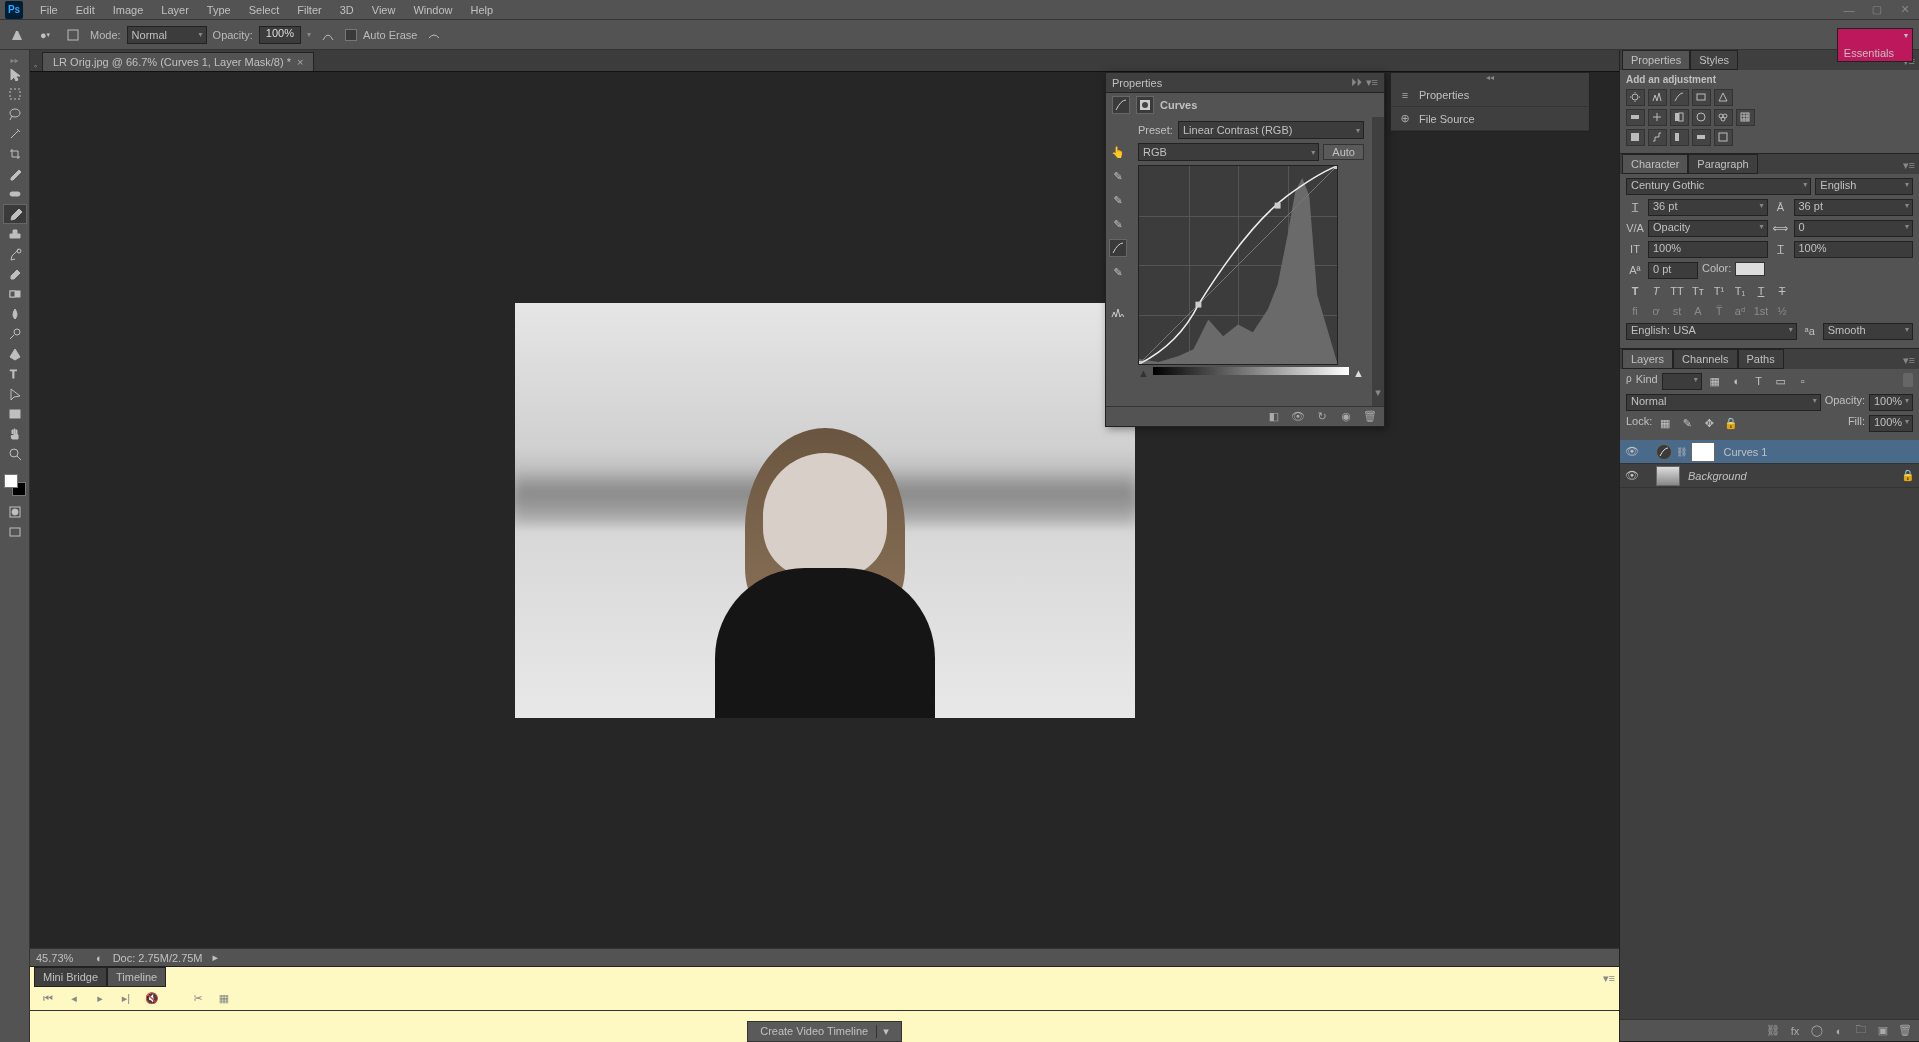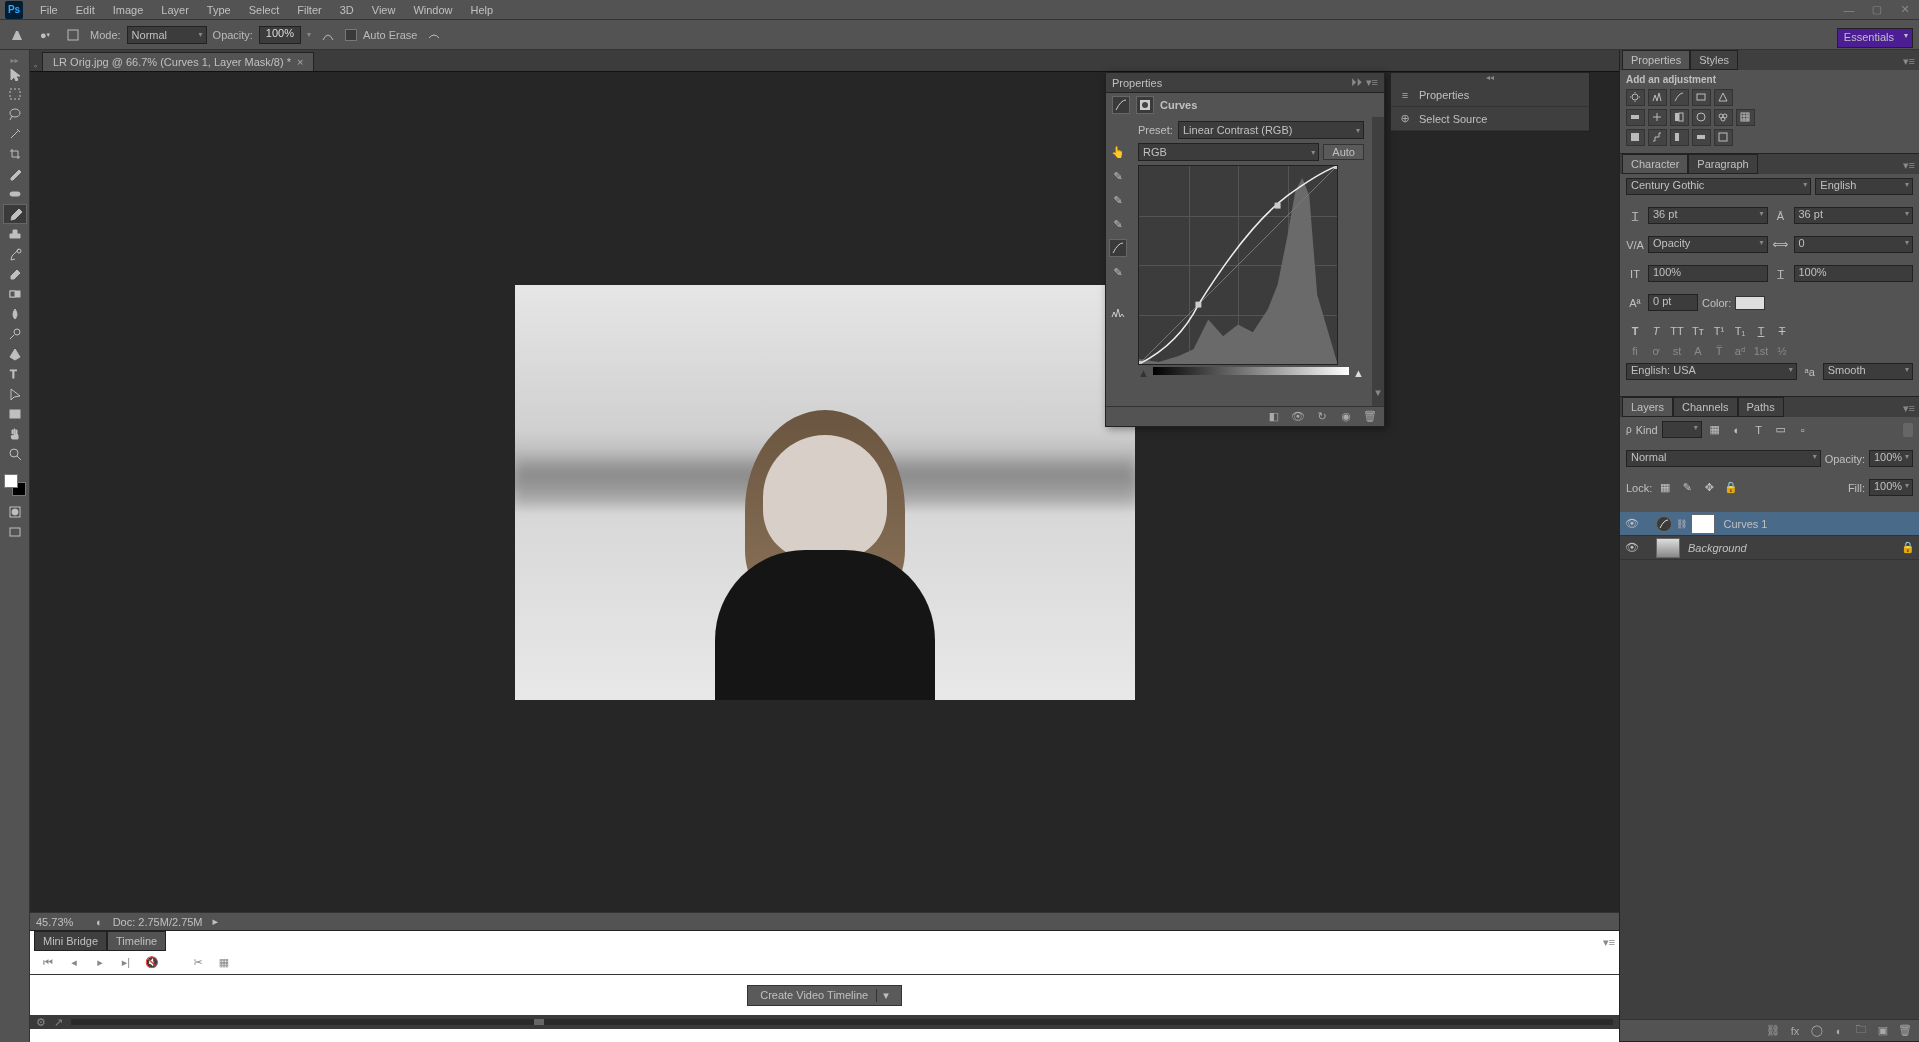--- a/index.html
+++ b/index.html
@@ -9,21 +9,21 @@
 .menubar .menu-item{padding:3px 9px;cursor:pointer}
 .win-controls{margin-left:auto;display:flex;gap:0px}
 .win-controls div{width:28px;height:18px;display:flex;align-items:center;justify-content:center;cursor:pointer;color:#888}
 .optionsbar{height:30px;background:#535353;display:flex;align-items:center;padding:0 6px;border-bottom:1px solid #333;gap:6px}
 .opt-icon{width:22px;height:22px;display:flex;align-items:center;justify-content:center;border:1px solid transparent;border-radius:2px}
 .opt-dropdown{background:#3c3c3c;border:1px solid #222;height:18px;display:flex;align-items:center;padding:0 4px;position:relative;min-width:60px}
 .opt-dropdown::after{content:'▾';position:absolute;right:3px;font-size:8px;color:#888}
 .opt-label{color:#bbb;font-size:11px}
 .opt-input{background:#3c3c3c;border:1px solid #222;height:18px;width:42px;text-align:center;color:#ddd}
 .workspace-row{position:absolute;right:6px;top:28px}
-.workspace-selector{background:#4c1d95;border:1px solid #222;height:20px;padding:2px 18px 2px 6px;position:relative}
+.workspace-selector{background:#be185d;border:1px solid #222;height:34px;padding:18px 18px 2px 6px;position:relative}
 .workspace-selector::after{content:'▾';position:absolute;right:4px;top:2px;font-size:8px}
 .main{display:flex;height:calc(100% - 50px)}
 .tools{width:30px;background:#535353;border-right:1px solid #333;display:flex;flex-direction:column;align-items:center;padding-top:6px;gap:0}
 .tool{width:24px;height:20px;display:flex;align-items:center;justify-content:center;cursor:pointer;margin:0;border:1px solid transparent}
 .tool svg{width:14px;height:14px;fill:#bfbfbf;stroke:#bfbfbf}
 .tool.active{background:#3a3a3a;border:1px solid #666}
 .swatches{width:22px;height:22px;position:relative;margin-top:4px}
 .swatch-fg{position:absolute;top:0;left:0;width:14px;height:14px;background:#fff;border:1px solid #777}
 .swatch-bg{position:absolute;bottom:0;right:0;width:14px;height:14px;background:#000;border:1px solid #777}
 .center{flex:1;display:flex;flex-direction:column;background:#262626}
@@ -32,21 +32,21 @@
 .doc-tab .close{color:#aaa;cursor:pointer}
 .canvas-area{flex:1;background:#262626;display:flex;align-items:center;justify-content:center;position:relative}
 .photo{width:620px;height:415px;background:linear-gradient(180deg,#e6e6e6 0%,#d0d0d0 35%,#aaa 48%,#d8d8d8 55%,#e8e8e8 100%);position:relative;overflow:hidden}
 .photo-skyline{position:absolute;top:40%;left:0;right:0;height:60px;background:linear-gradient(180deg,transparent 0%,#888 40%,#999 60%,transparent 100%);filter:blur(6px)}
 .photo-person{position:absolute;bottom:0;left:50%;transform:translateX(-50%);width:280px;height:300px}
 .photo-body{position:absolute;bottom:0;left:50%;transform:translateX(-50%);width:220px;height:150px;background:#151515;border-radius:90px 90px 0 0}
 .photo-hair{position:absolute;top:10px;left:50%;transform:translateX(-50%);width:160px;height:200px;background:linear-gradient(180deg,#6a5540 0%,#8a7258 100%);border-radius:50% 50% 30% 30%}
 .photo-hair::before{content:'';position:absolute;top:25px;left:18px;right:18px;bottom:50px;background:#d8d0c8;border-radius:50% 50% 40% 40%}
 .status{height:18px;background:#535353;display:flex;align-items:center;padding:0 6px;gap:10px;border-top:1px solid #333}
 .status-zoom{width:50px}
-.bottom-panel{height:112px;background:#ffffff;border-top:1px solid #222}
+.bottom-panel{height:76px;background:#fef9c3;border-top:1px solid #222}
 .bp-tabs{height:20px;display:flex;align-items:flex-end;padding-left:4px;gap:0}
 .bp-tab{padding:3px 8px;background:#3f3f3f;border:1px solid #222;cursor:pointer}
 .bp-tab.active{background:#535353}
 .bp-controls{display:flex;gap:10px;padding:6px 10px;align-items:center;height:24px;border-bottom:1px solid #333}
 .bp-controls .tc{width:16px;height:16px;color:#888;display:flex;align-items:center;justify-content:center}
 .timeline-body{display:flex;justify-content:center;align-items:center;height:40px}
 .create-timeline-btn{background:#5a5a5a;border:1px solid #333;padding:3px 12px;display:flex;align-items:center;gap:8px}
 
 .floating-panel{position:absolute;background:#535353;border:1px solid #222;box-shadow:2px 2px 8px rgba(0,0,0,0.4)}
 .panel-properties{left:1105px;top:72px;width:280px;height:355px}
@@ -77,21 +77,21 @@
 .right-panels{width:300px;background:#535353;border-left:1px solid #222;display:flex;flex-direction:column}
 .rp-section{border-bottom:1px solid #222}
 .rp-tabs{height:20px;background:#3f3f3f;display:flex;align-items:flex-end;padding-left:2px}
 .rp-tab{padding:3px 8px;border:1px solid #222;background:#3f3f3f;cursor:pointer}
 .rp-tab.active{background:#535353}
 .rp-body{padding:4px 6px}
 .adj-label{font-size:10px;font-weight:bold;margin-bottom:4px}
 .adj-icons{display:flex;gap:3px;margin-bottom:3px}
 .adj-icon{width:19px;height:17px;background:#444;border:1px solid #333;display:flex;align-items:center;justify-content:center}
 .adj-icon svg{width:13px;height:13px;fill:#bbb}
-.char-row{display:flex;align-items:center;gap:4px;margin-bottom:12px}
+.char-row{display:flex;align-items:flex-start;gap:4px;margin-bottom:4px}
 .char-icon{width:18px;height:16px;display:flex;align-items:center;justify-content:center}
 .char-input{background:#3c3c3c;border:1px solid #222;height:17px;flex:1;min-width:40px;padding:0 4px;position:relative}
 .char-input::after{content:'▾';position:absolute;right:3px;top:1px;font-size:8px;color:#888}
 .char-input.noarrow::after{content:''}
 .type-buttons{display:flex;gap:3px;margin-bottom:4px}
 .type-btn{width:18px;height:16px;display:flex;align-items:center;justify-content:center;border:1px solid transparent}
 
 .layers-body{flex:1;display:flex;flex-direction:column}
 .layers-controls{padding:4px 6px}
 .layer-list{flex:1;background:#3f3f3f;overflow:auto}
@@ -679,15 +679,15 @@
 </div>
 
 <div class="panel-docked">
   <div style="height:10px;color:#888;font-size:8px;text-align:center">◂◂</div>
   <div class="docked-row">
     <div class="dr-icon">≡</div>
     <span>Properties</span>
   </div>
   <div class="docked-row">
     <div class="dr-icon">⊕</div>
-    <span>Select Source</span>
+    <span>File Source</span>
   </div>
 </div>
 
 </body></html>

